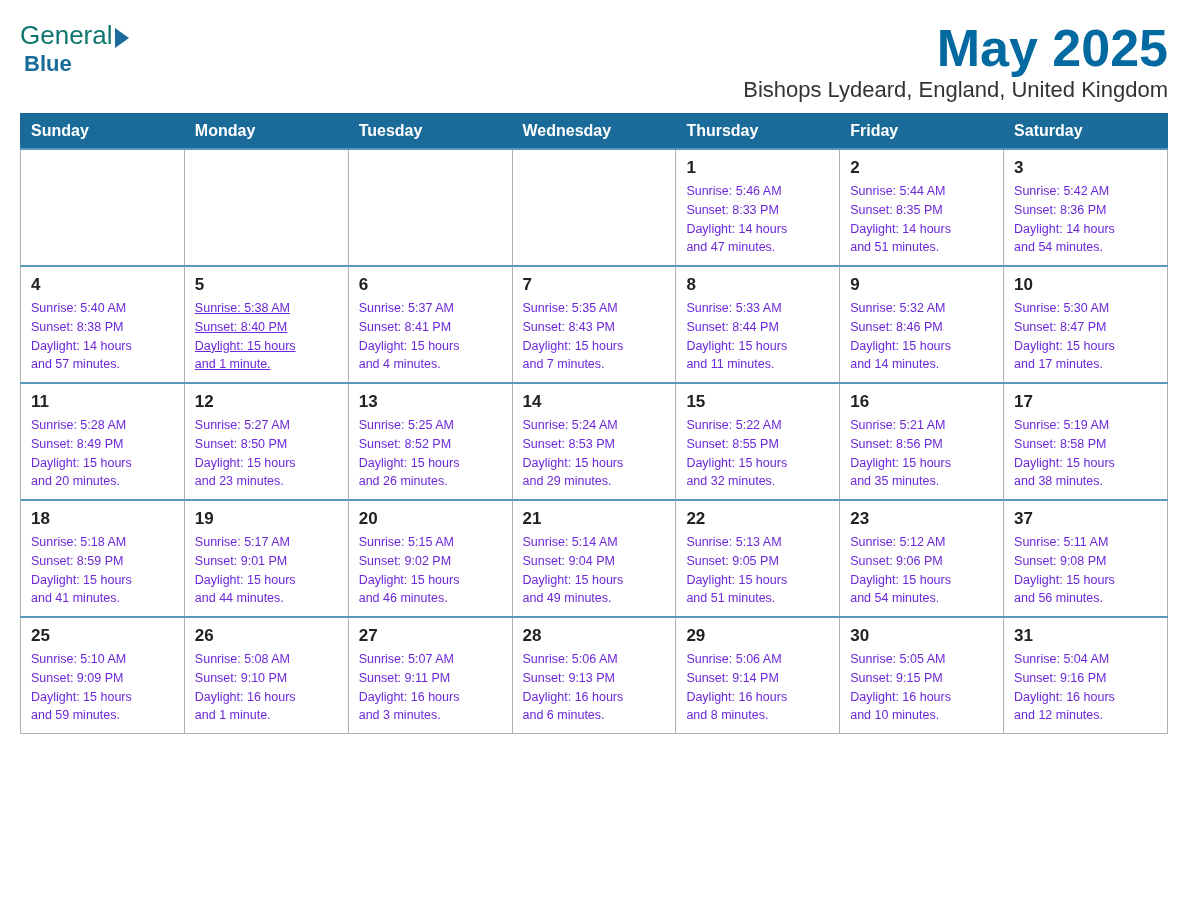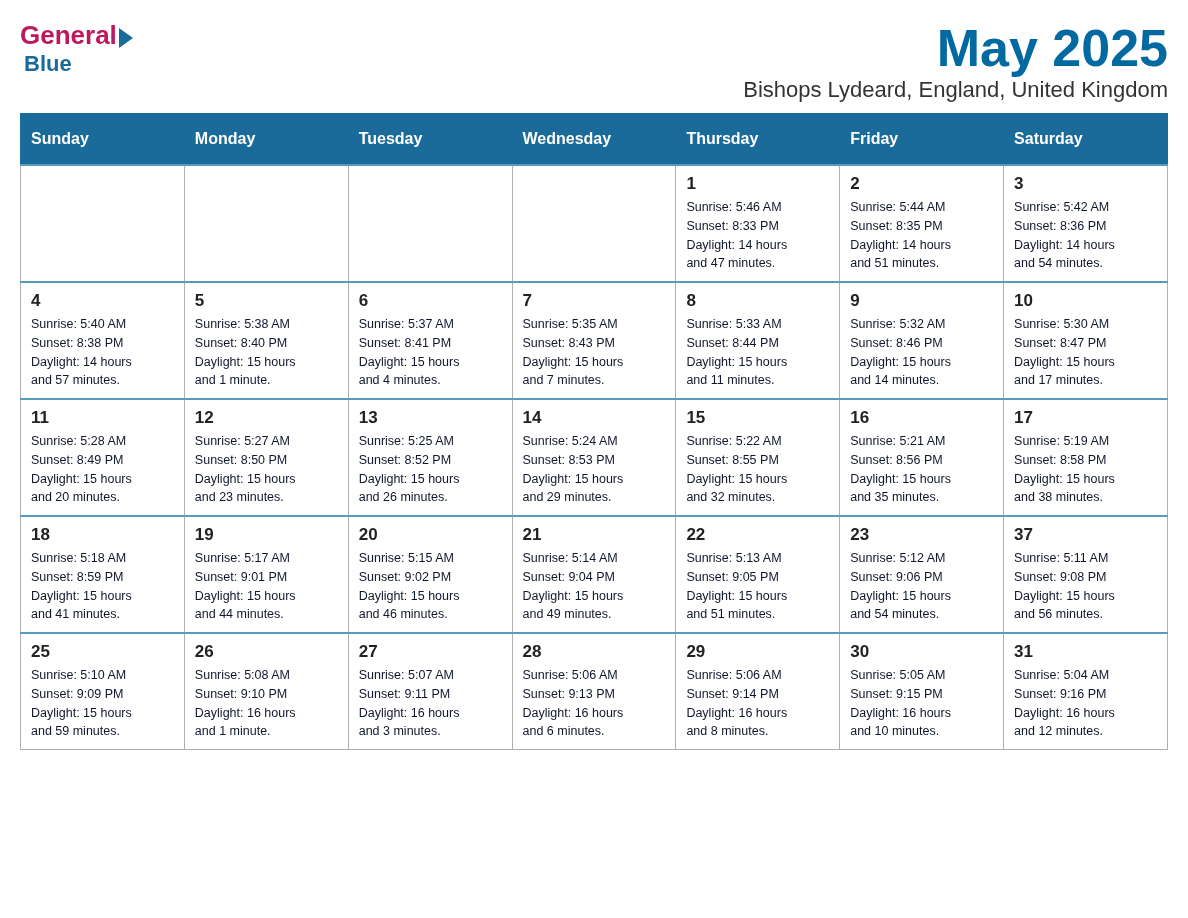--- a/index.html
+++ b/index.html
@@ -11,22 +11,22 @@
       min-height: 918px;
     }
     .header {
       display: flex;
       justify-content: space-between;
       align-items: flex-start;
       margin-bottom: 10px;
     }
     .logo-text-general {
       font-size: 26px;
-      font-weight: bold;
-      color: #be185d;
+      font-weight: normal;
+      color: #0f766e;
     }
     .logo-arrow {
       display: inline-block;
       width: 0;
       height: 0;
       border-left: 14px solid #1a6b9a;
       border-top: 10px solid transparent;
       border-bottom: 10px solid transparent;
       margin-left: 2px;
       margin-bottom: -4px;
@@ -62,41 +62,41 @@
     .calendar {
       width: 100%;
       border-collapse: collapse;
       margin-top: 10px;
     }
     .calendar th {
       background-color: #1a6b9a;
       color: #fff;
       font-size: 16px;
       font-weight: bold;
-      padding: 16px 10px;
+      padding: 8px 10px;
       text-align: left;
       border: 1px solid #1a6b9a;
     }
     .calendar td {
       border: 1px solid #b0b0b0;
       vertical-align: top;
       padding: 8px 10px;
       width: 14.28%;
       min-height: 100px;
     }
     .day-number {
       font-size: 17px;
       font-weight: bold;
       color: #222;
       display: block;
       margin-bottom: 4px;
     }
     .day-info {
       font-size: 12.5px;
-      color: #0f172a;
+      color: #6d28d9;
       line-height: 1.5;
     }
     .empty-cell {
       background: #fff;
     }
     tr.week-row td {
       border-top: 2px solid #5a9abf;
     }
   </style>
 </head>
@@ -159,21 +159,21 @@
       <tr class="week-row">
         <td>
           <span class="day-number">4</span>
           <div class="day-info" style="white-space: pre-line;">Sunrise: 5:40 AM
 Sunset: 8:38 PM
 Daylight: 14 hours
 and 57 minutes.</div>
         </td>
         <td>
           <span class="day-number">5</span>
-          <div class="day-info" style="white-space: pre-line;">Sunrise: 5:38 AM
+          <div class="day-info" style="white-space: pre-line; text-decoration: underline;">Sunrise: 5:38 AM
 Sunset: 8:40 PM
 Daylight: 15 hours
 and 1 minute.</div>
         </td>
         <td>
           <span class="day-number">6</span>
           <div class="day-info" style="white-space: pre-line;">Sunrise: 5:37 AM
 Sunset: 8:41 PM
 Daylight: 15 hours
 and 4 minutes.</div>

